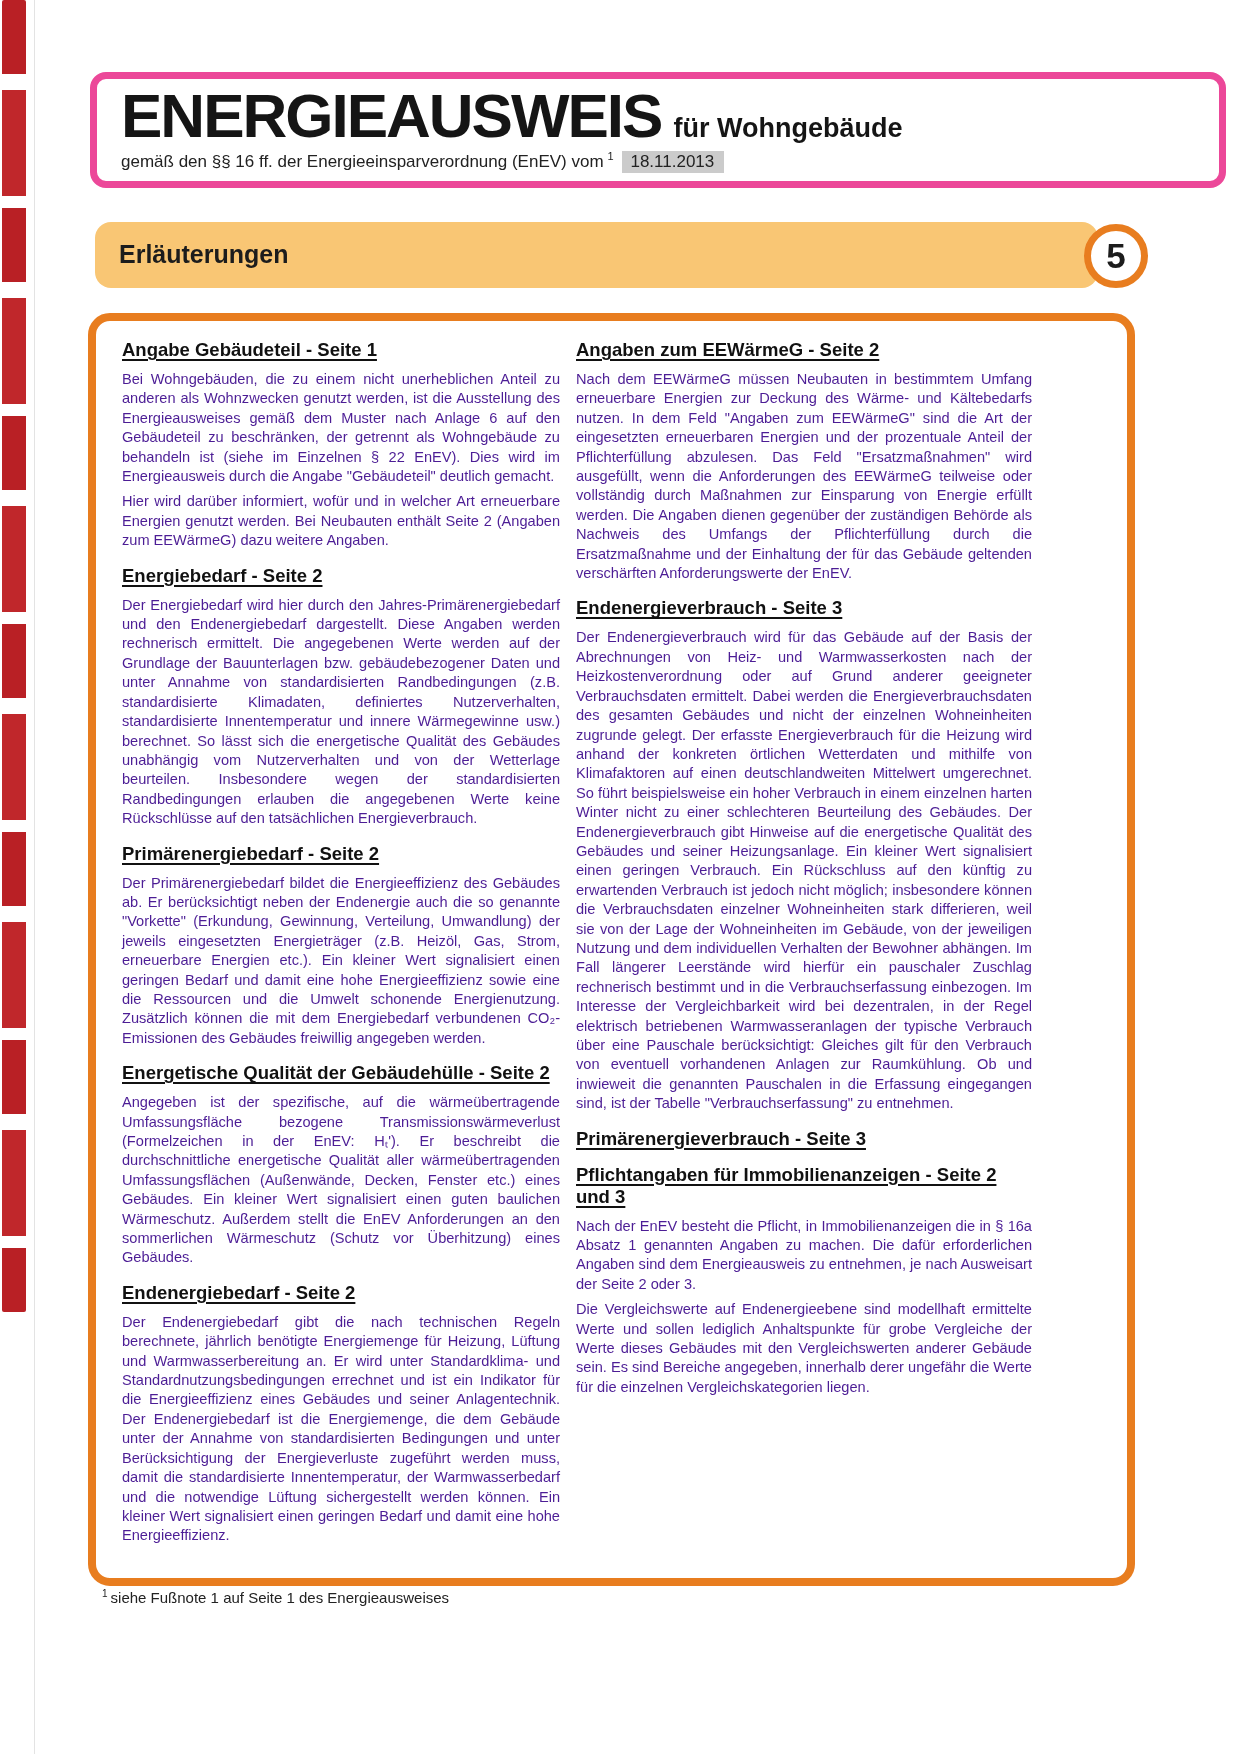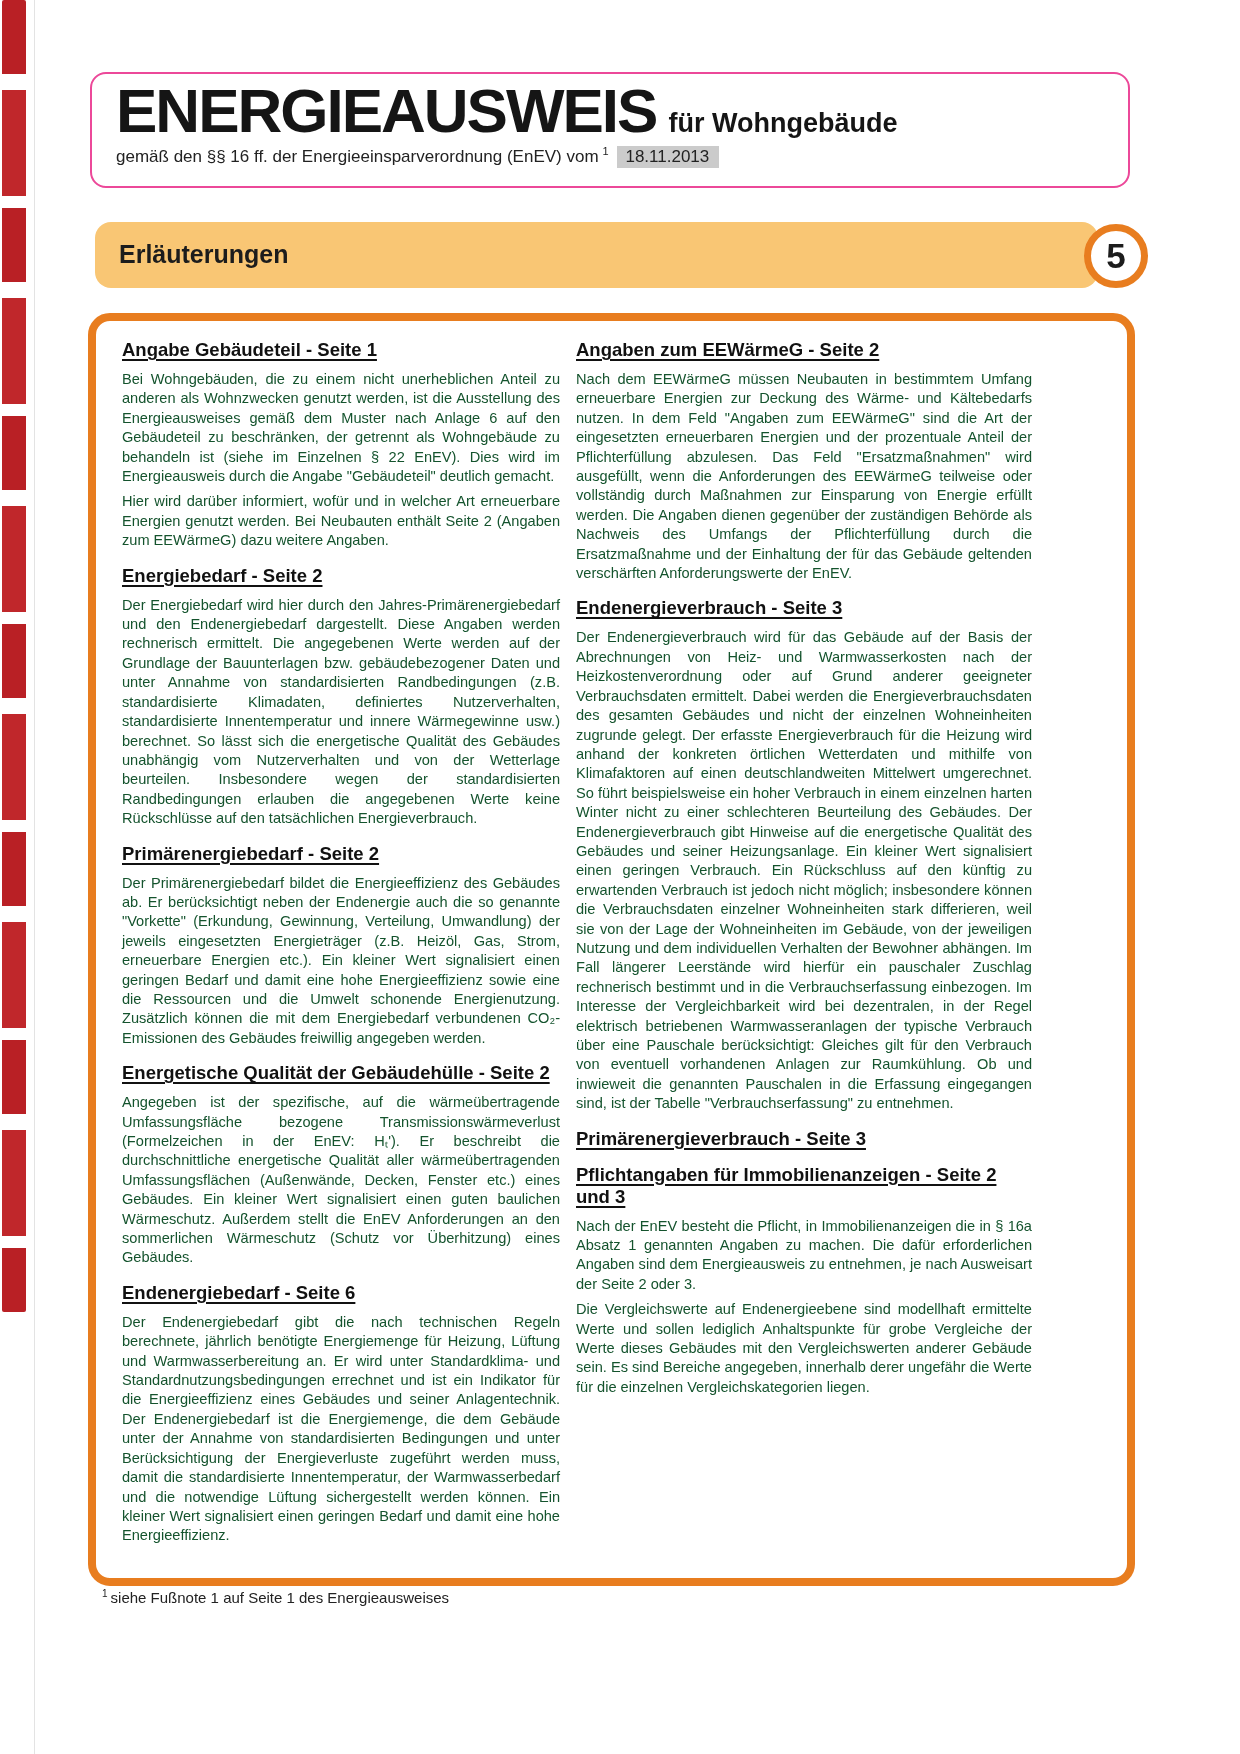--- a/index.html
+++ b/index.html
@@ -14,22 +14,22 @@
     position:absolute;left:2px;top:0;width:24px;height:1312px;
     background:repeating-linear-gradient(180deg,
       #b92025 0px,#b92025 74px,rgba(185,32,37,0) 74px,rgba(185,32,37,0) 90px,
       #c0272b 90px,#c0272b 196px,rgba(185,32,37,0) 196px,rgba(185,32,37,0) 208px);
     border-radius:2px;
   }
   .scan-line{position:absolute;left:34px;top:0;width:1px;height:1754px;background:#d7d7d7;opacity:.7;}
 
   
   .title-box{
-    position:absolute;left:90px;top:72px;width:1040px;height:116px;box-sizing:border-box;
-    border:2px solid #ec4899;border-radius:16px;background:#fff;padding:6px 0 0 24px;
+    position:absolute;left:90px;top:72px;width:1136px;height:116px;box-sizing:border-box;
+    border:7px solid #ec4899;border-radius:16px;background:#fff;padding:6px 0 0 24px;
   }
   .title-row{white-space:nowrap;}
   .main-title{font-size:62px;font-weight:bold;letter-spacing:-2px;color:#151515;line-height:1;}
   .sub-title{font-size:27px;font-weight:bold;color:#151515;margin-left:12px;}
   .law-line{font-size:17px;color:#222;margin-top:3px;}
   .law-line sup{font-size:11px;margin:0 4px 0 4px;}
   .date-box{background:#cbcbcb;padding:1px 10px 2px 8px;color:#222;}
 
   
   .section-bar{
@@ -51,21 +51,21 @@
     padding:14px 0 26px 26px;display:flex;align-items:flex-start;
   }
   .col{width:438px;flex:0 0 auto;}
   .col.right{width:456px;margin-left:16px;}
   .exp h3{
     font-size:18.5px;font-weight:bold;color:#111;margin:14px 0 9px 0;
     text-decoration:underline;text-decoration-thickness:2px;text-underline-offset:3px;
   }
   .exp:first-child h3{margin-top:4px;}
   .exp p{
-    font-size:14.6px;line-height:1.33;margin:0 0 6px 0;text-align:justify;color:#14532d;
+    font-size:14.6px;line-height:1.33;margin:0 0 6px 0;text-align:justify;color:#4c1d95;
   }
 
   
   .footnote{position:absolute;left:102px;top:1588px;font-size:15px;color:#222;}
   .footnote sup{font-size:10px;margin-right:3px;}
 </style>
 </head>
 <body>
 
 <div class="page">
@@ -106,21 +106,21 @@
       </section>
       <section class="exp">
         <h3>Primärenergiebedarf - Seite 2</h3>
         <p>Der Primärenergiebedarf bildet die Energieeffizienz des Gebäudes ab. Er berücksichtigt neben der Endenergie auch die so genannte "Vorkette" (Erkundung, Gewinnung, Verteilung, Umwandlung) der jeweils eingesetzten Energieträger (z.B. Heizöl, Gas, Strom, erneuerbare Energien etc.). Ein kleiner Wert signalisiert einen geringen Bedarf und damit eine hohe Energieeffizienz sowie eine die Ressourcen und die Umwelt schonende Energienutzung. Zusätzlich können die mit dem Energiebedarf verbundenen CO₂-Emissionen des Gebäudes freiwillig angegeben werden.</p>
       </section>
       <section class="exp">
         <h3>Energetische Qualität der Gebäudehülle - Seite 2</h3>
         <p>Angegeben ist der spezifische, auf die wärmeübertragende Umfassungsfläche bezogene Transmissionswärmeverlust (Formelzeichen in der EnEV: Hₜ'). Er beschreibt die durchschnittliche energetische Qualität aller wärmeübertragenden Umfassungsflächen (Außenwände, Decken, Fenster etc.) eines Gebäudes. Ein kleiner Wert signalisiert einen guten baulichen Wärmeschutz. Außerdem stellt die EnEV Anforderungen an den sommerlichen Wärmeschutz (Schutz vor Überhitzung) eines Gebäudes.</p>
       </section>
       <section class="exp">
-        <h3>Endenergiebedarf - Seite 6</h3>
+        <h3>Endenergiebedarf - Seite 2</h3>
         <p>Der Endenergiebedarf gibt die nach technischen Regeln berechnete, jährlich benötigte Energiemenge für Heizung, Lüftung und Warmwasserbereitung an. Er wird unter Standardklima- und Standardnutzungsbedingungen errechnet und ist ein Indikator für die Energieeffizienz eines Gebäudes und seiner Anlagentechnik. Der Endenergiebedarf ist die Energiemenge, die dem Gebäude unter der Annahme von standardisierten Bedingungen und unter Berücksichtigung der Energieverluste zugeführt werden muss, damit die standardisierte Innentemperatur, der Warmwasserbedarf und die notwendige Lüftung sichergestellt werden können. Ein kleiner Wert signalisiert einen geringen Bedarf und damit eine hohe Energieeffizienz.</p>
       </section>
     </div>
 
     <div class="col right">
       <section class="exp">
         <h3>Angaben zum EEWärmeG - Seite 2</h3>
         <p>Nach dem EEWärmeG müssen Neubauten in bestimmtem Umfang erneuerbare Energien zur Deckung des Wärme- und Kältebedarfs nutzen. In dem Feld "Angaben zum EEWärmeG" sind die Art der eingesetzten erneuerbaren Energien und der prozentuale Anteil der Pflichterfüllung abzulesen. Das Feld "Ersatzmaßnahmen" wird ausgefüllt, wenn die Anforderungen des EEWärmeG teilweise oder vollständig durch Maßnahmen zur Einsparung von Energie erfüllt werden. Die Angaben dienen gegenüber der zuständigen Behörde als Nachweis des Umfangs der Pflichterfüllung durch die Ersatzmaßnahme und der Einhaltung der für das Gebäude geltenden verschärften Anforderungswerte der EnEV.</p>
       </section>
       <section class="exp">

